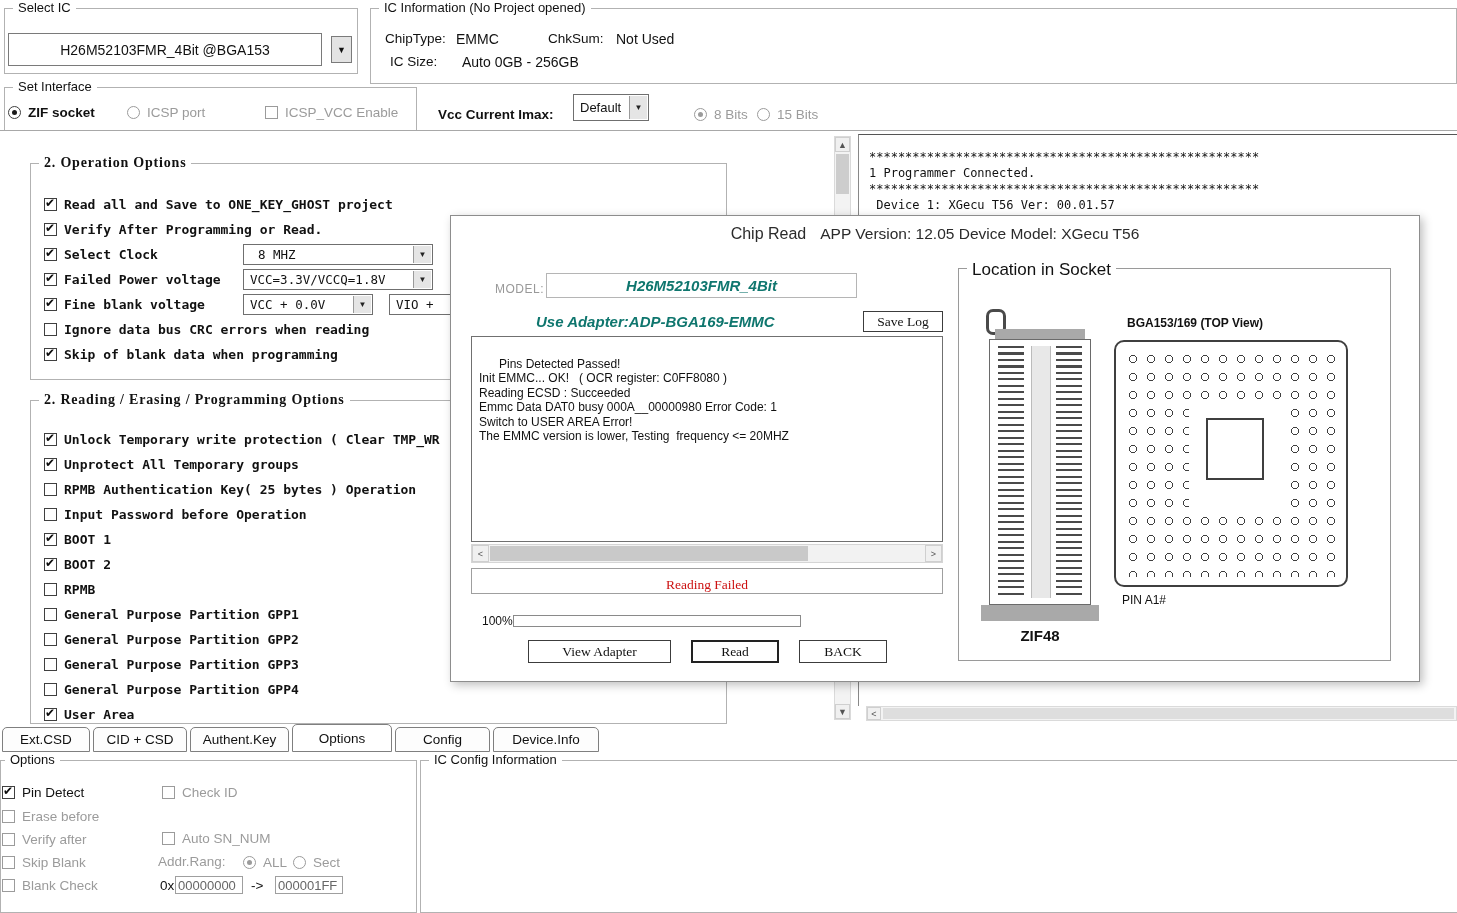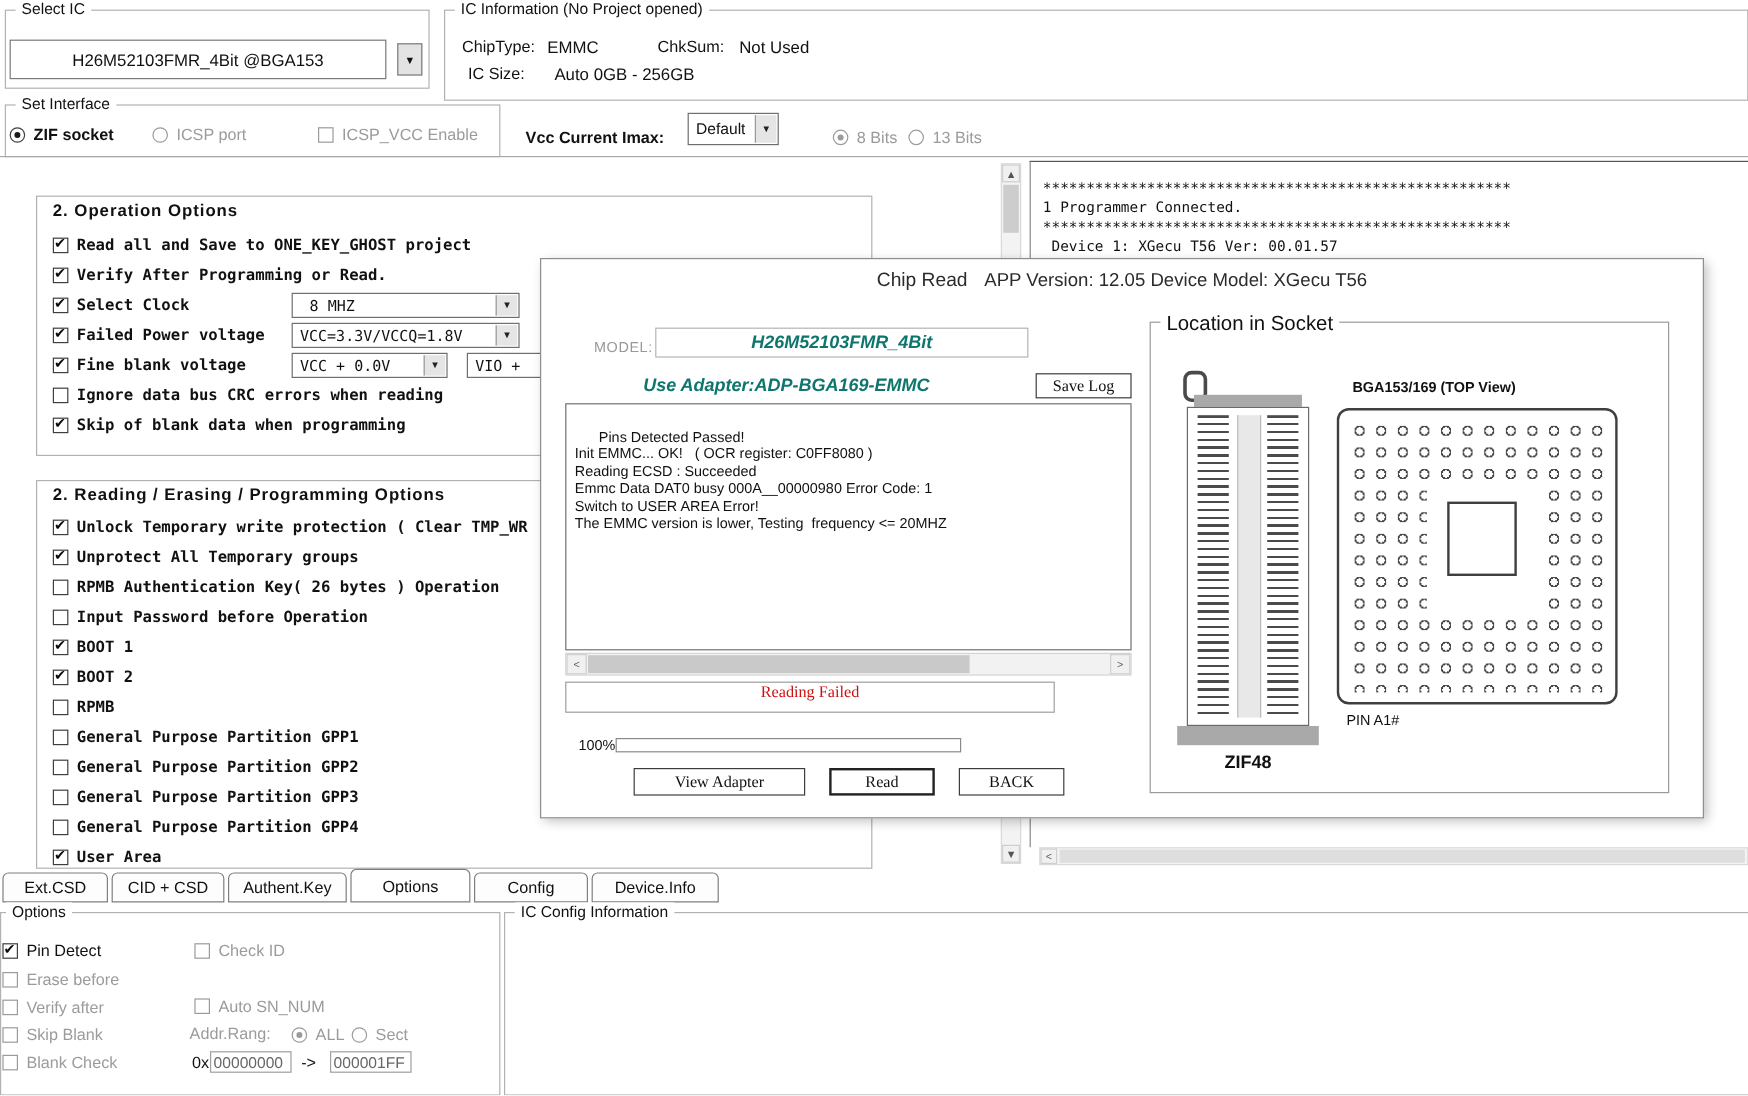--- a/index.html
+++ b/index.html
@@ -1,21 +1,21 @@
 <!DOCTYPE html>
 <html><head>
 <meta charset="utf-8">
 <style>
   html,body{margin:0;padding:0;background:#fff;}
   #screen{position:relative;width:1457px;height:913px;background:#fff;overflow:hidden;
           font-family:"Liberation Sans",sans-serif;color:#111;}
   
   .grp{position:absolute;border:1px solid #b2b2b2;background:transparent;}
   .grp>.lg{position:absolute;top:-9px;left:8px;background:#fff;padding:0 5px;font-size:13px;color:#111;white-space:nowrap;}
-  .lgmono{font-family:Liberation Sans, sans-serif;font-weight:bold;letter-spacing:.8px;font-size:14px !important;margin-top:12px;}
+  .lgmono{font-family:Liberation Serif, serif;font-weight:bold;letter-spacing:.8px;font-size:14px !important;}
   
   .cb{width:13px;height:13px;border:1px solid #3f3f3f;background:#fff;display:inline-block;position:relative;flex:none;box-sizing:border-box;}
   .cb.on::after{content:"✔";position:absolute;left:0;top:-3px;font-size:12px;color:#0a0a0a;}
   .rd{width:13px;height:13px;border:1px solid #3f3f3f;border-radius:50%;background:#fff;display:inline-block;position:relative;flex:none;box-sizing:border-box;}
   .rd.on::after{content:"";position:absolute;left:3px;top:3px;width:5px;height:5px;border-radius:50%;background:#1a1a1a;}
   .dis{color:#9b9b9b;}
   .dis .cb,.dis .rd{border-color:#9b9b9b;}
   .dis .rd.on::after{background:#9b9b9b;}
   .chkrow{position:absolute;display:flex;align-items:center;gap:7px;height:16px;white-space:nowrap;}
   .mlabel{font-family:"DejaVu Sans Mono",monospace;font-weight:bold;font-size:13px;}
@@ -97,21 +97,21 @@
   <div class="combo" style="left:573px;top:94px;width:76px;height:27px">
     <span class="cval" style="font-family:'Liberation Sans',sans-serif;font-size:13px">Default</span>
     <span class="arr">▼</span>
   </div>
   <div class="chkrow dis" style="left:694px;top:106px">
     <span class="rd on"></span>
     <span class="slabel">8 Bits</span>
   </div>
   <div class="chkrow dis" style="left:757px;top:106px">
     <span class="rd"></span>
-    <span class="slabel">13 Bits</span>
+    <span class="slabel">15 Bits</span>
   </div>
 
   <div class="abs" style="left:0;top:130px;width:1457px;border-top:1px solid #a8a8a8"></div>
 
   <div class="grp" style="left:30px;top:163px;width:695px;height:215px">
     <span class="lg lgmono">2. Operation Options</span>
   </div>
   <div class="chkrow" style="left:44px;top:196px">
     <span class="cb on"></span>
     <span class="mlabel">Read all and Save to ONE_KEY_GHOST project</span>
@@ -162,21 +162,21 @@
   <div class="chkrow" style="left:44px;top:431px">
     <span class="cb on"></span>
     <span class="mlabel">Unlock Temporary write protection ( Clear TMP_WR</span>
   </div>
   <div class="chkrow" style="left:44px;top:456px">
     <span class="cb on"></span>
     <span class="mlabel">Unprotect All Temporary groups</span>
   </div>
   <div class="chkrow" style="left:44px;top:481px">
     <span class="cb"></span>
-    <span class="mlabel">RPMB Authentication Key( 26 bytes ) Operation</span>
+    <span class="mlabel">RPMB Authentication Key( 25 bytes ) Operation</span>
   </div>
   <div class="chkrow" style="left:44px;top:506px">
     <span class="cb"></span>
     <span class="mlabel">Input Password before Operation</span>
   </div>
   <div class="chkrow" style="left:44px;top:531px">
     <span class="cb on"></span>
     <span class="mlabel">BOOT 1</span>
   </div>
   <div class="chkrow" style="left:44px;top:556px">
@@ -317,21 +317,21 @@
 Switch to USER AREA Error!
 The EMMC version is lower, Testing  frequency &lt;= 20MHZ</span>
     </div>
 
     <div class="sbar" style="left:20px;top:328px;width:472px;height:19px;background:#f2f2f2;border-color:#d5d5d5">
       <span class="sarrow" style="left:0;top:0;width:17px;height:17px">&lt;</span>
       <span class="sthumb" style="left:18px;top:1px;width:318px;height:15px;background:#c9c9c9"></span>
       <span class="sarrow" style="right:0;top:0;width:17px;height:17px">&gt;</span>
     </div>
 
-    <div class="abs" style="left:20px;top:352px;width:408px;height:26px;border:1px solid #9f9f9f;display:flex;align-items:flex-start;justify-content:center;box-sizing:border-box">
+    <div class="abs" style="left:20px;top:352px;width:472px;height:26px;border:1px solid #9f9f9f;display:flex;align-items:flex-end;justify-content:center;box-sizing:border-box">
       <span style="font-family:'Liberation Serif',serif;font-size:13.5px;color:#cc1111">Reading Failed</span>
     </div>
 
     <span class="abs" style="left:31px;top:398px;font-size:12px">100%</span>
     <div class="abs" style="left:62px;top:399px;width:288px;height:12px;border:1px solid #8a8a8a;background:#fff;box-sizing:border-box"></div>
 
     <div class="btn" style="left:77px;top:424px;width:143px;height:23px">
       <span>View Adapter</span>
     </div>
     <div class="btn" style="left:240px;top:424px;width:88px;height:23px;border-width:2px;border-color:#222">

